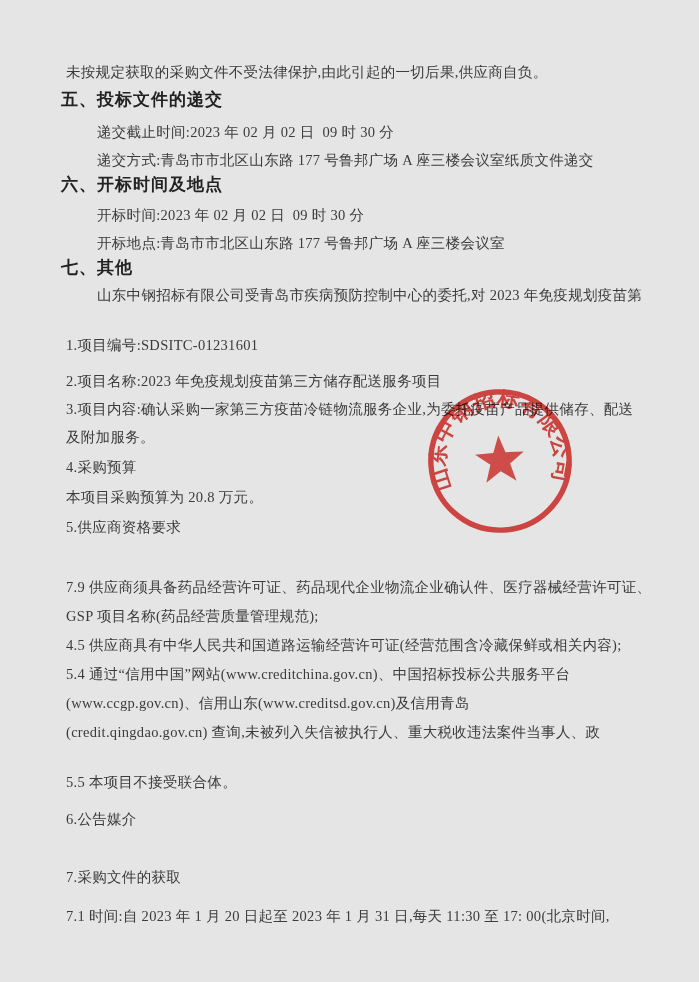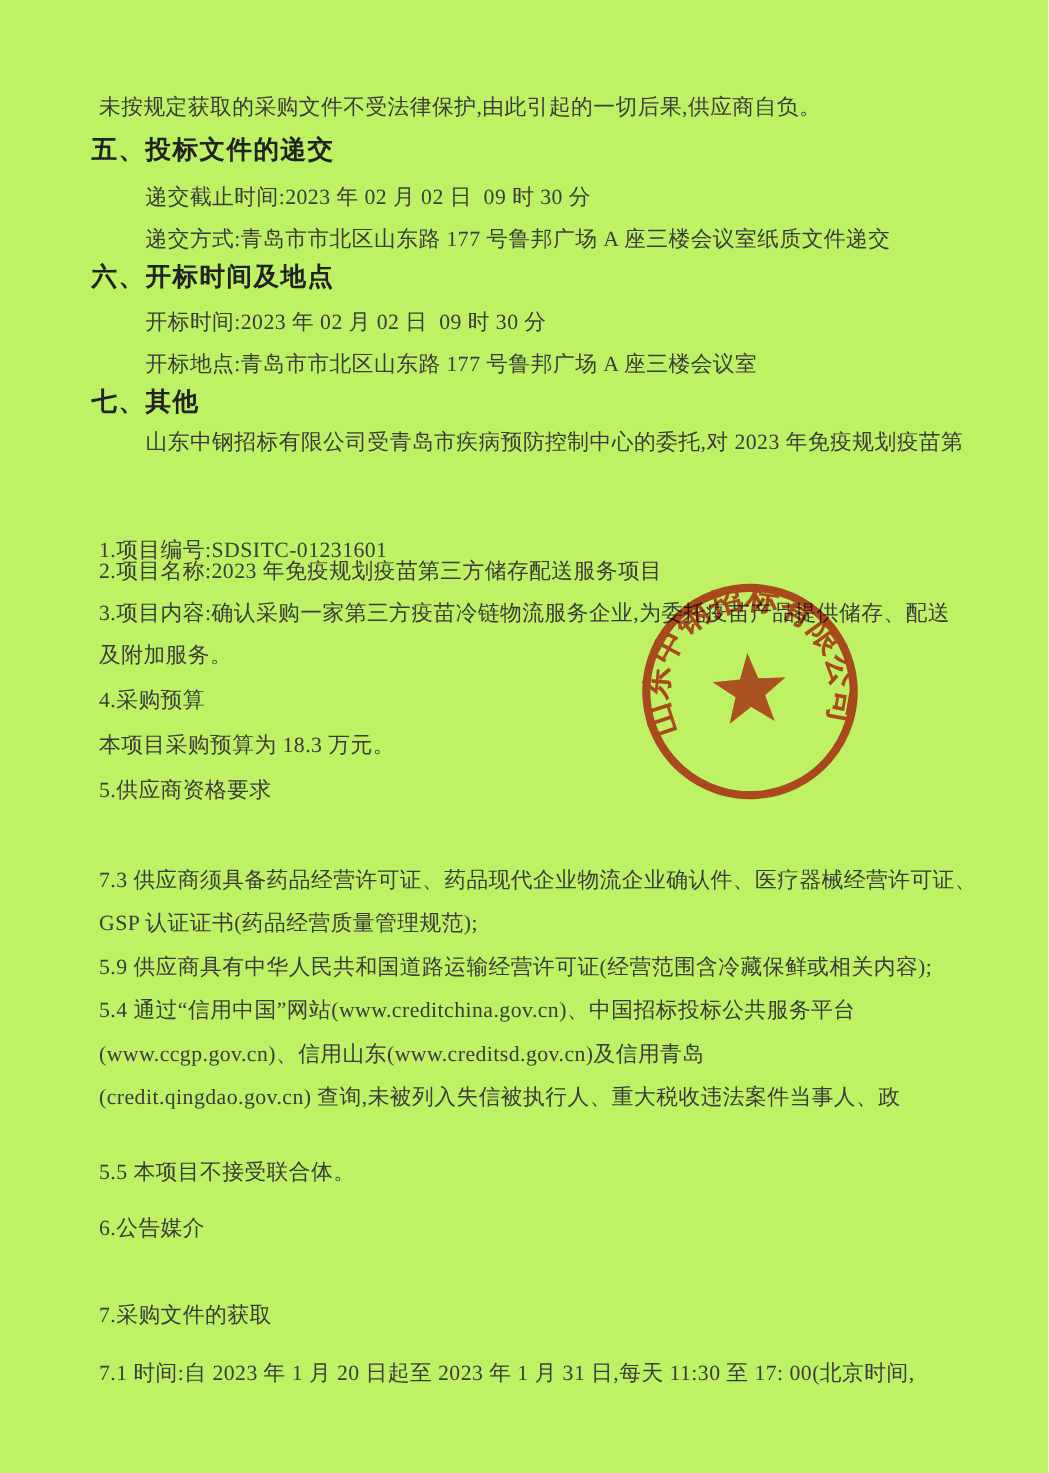--- a/index.html
+++ b/index.html
@@ -1,19 +1,19 @@
 <!DOCTYPE html>
 <html><head>
 <meta charset="utf-8">
 <style>
   html,body{margin:0;padding:0;background:#ffffff;}
   .page{
     position:relative;
     width:699px;height:982px;
-    background:#bef264;
+    background:#e5e5e5;
     overflow:hidden;
     font-family:"Liberation Serif","DejaVu Serif",serif;
   }
   .line{
     position:absolute;
     left:66px;
     white-space:pre;
     font-size:14.5px;
     letter-spacing:0.3px;
     color:#3b3b3b;
@@ -53,30 +53,30 @@
 
   <div class="line" style="top:62px">未按规定获取的采购文件不受法律保护,由此引起的一切后果,供应商自负。</div>
   <div class="line heading" style="top:90px">五、投标文件的递交</div>
   <div class="line indent" style="top:122px">递交截止时间:2023 年 02 月 02 日  09 时 30 分</div>
   <div class="line indent" style="top:150px">递交方式:青岛市市北区山东路 177 号鲁邦广场 A 座三楼会议室纸质文件递交</div>
   <div class="line heading" style="top:175px">六、开标时间及地点</div>
   <div class="line indent" style="top:205px">开标时间:2023 年 02 月 02 日  09 时 30 分</div>
   <div class="line indent" style="top:233px">开标地点:青岛市市北区山东路 177 号鲁邦广场 A 座三楼会议室</div>
   <div class="line heading" style="top:258px">七、其他</div>
   <div class="line indent" style="top:285px">山东中钢招标有限公司受青岛市疾病预防控制中心的委托,对 2023 年免疫规划疫苗第</div>
-  <div class="line" style="top:357px">1.项目编号:SDSITC-01231601</div>
+  <div class="line" style="top:335px">1.项目编号:SDSITC-01231601</div>
   <div class="line" style="top:371px">2.项目名称:2023 年免疫规划疫苗第三方储存配送服务项目</div>
   <div class="line" style="top:399px">3.项目内容:确认采购一家第三方疫苗冷链物流服务企业,为委托疫苗产品提供储存、配送</div>
   <div class="line" style="top:427px">及附加服务。</div>
   <div class="line" style="top:457px">4.采购预算</div>
-  <div class="line" style="top:487px">本项目采购预算为 18.3 万元。</div>
+  <div class="line" style="top:487px">本项目采购预算为 20.8 万元。</div>
   <div class="line" style="top:517px">5.供应商资格要求</div>
-  <div class="line" style="top:577px">7.3 供应商须具备药品经营许可证、药品现代企业物流企业确认件、医疗器械经营许可证、</div>
-  <div class="line" style="top:606px">GSP 认证证书(药品经营质量管理规范);</div>
-  <div class="line" style="top:635px">5.9 供应商具有中华人民共和国道路运输经营许可证(经营范围含冷藏保鲜或相关内容);</div>
+  <div class="line" style="top:577px">7.9 供应商须具备药品经营许可证、药品现代企业物流企业确认件、医疗器械经营许可证、</div>
+  <div class="line" style="top:606px">GSP 项目名称(药品经营质量管理规范);</div>
+  <div class="line" style="top:635px">4.5 供应商具有中华人民共和国道路运输经营许可证(经营范围含冷藏保鲜或相关内容);</div>
   <div class="line" style="top:664px">5.4 通过“信用中国”网站(www.creditchina.gov.cn)、中国招标投标公共服务平台</div>
   <div class="line" style="top:693px">(www.ccgp.gov.cn)、信用山东(www.creditsd.gov.cn)及信用青岛</div>
   <div class="line" style="top:722px">(credit.qingdao.gov.cn) 查询,未被列入失信被执行人、重大税收违法案件当事人、政</div>
   <div class="line" style="top:772px">5.5 本项目不接受联合体。</div>
   <div class="line" style="top:809px">6.公告媒介</div>
   <div class="line" style="top:867px">7.采购文件的获取</div>
   <div class="line" style="top:906px">7.1 时间:自 2023 年 1 月 20 日起至 2023 年 1 月 31 日,每天 11:30 至 17: 00(北京时间,</div>
 
   <div class="stamp">
     <svg width="158" height="158" viewBox="0 0 160 160">

